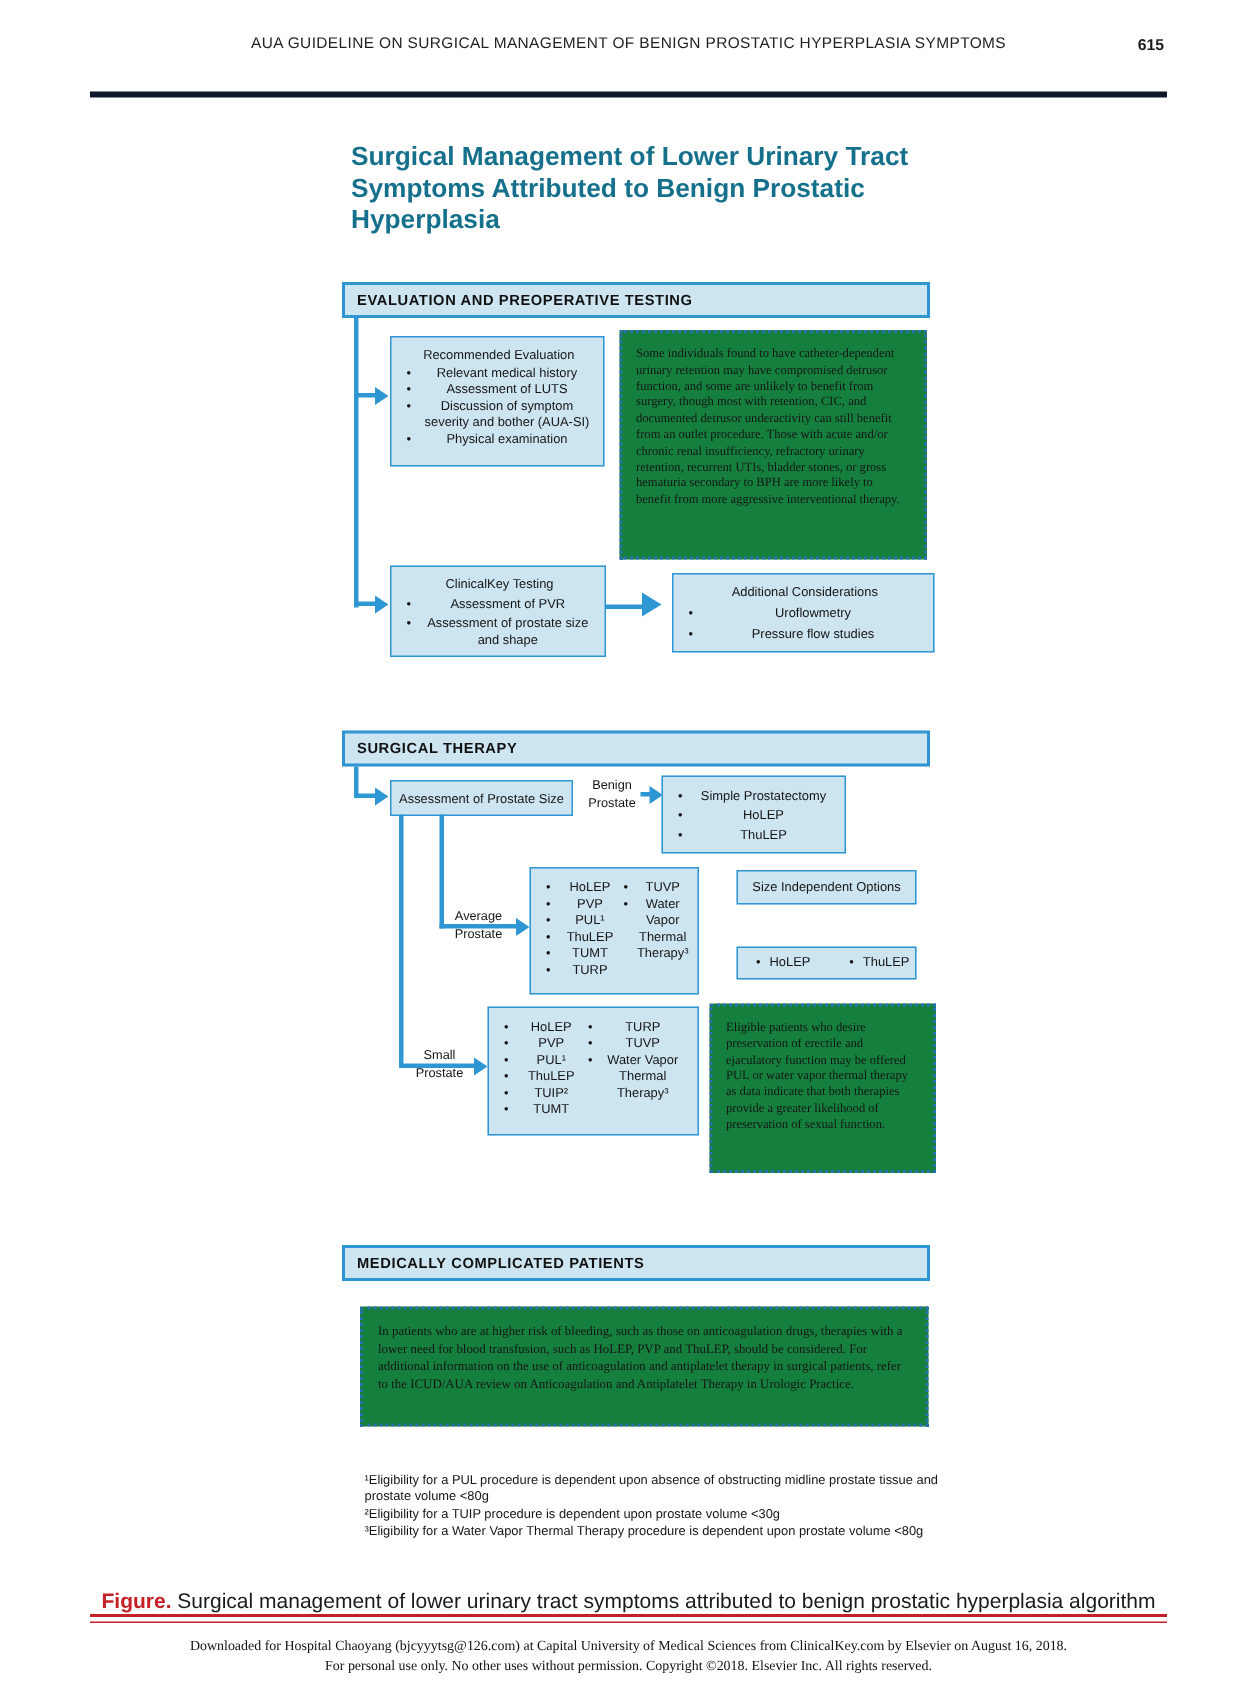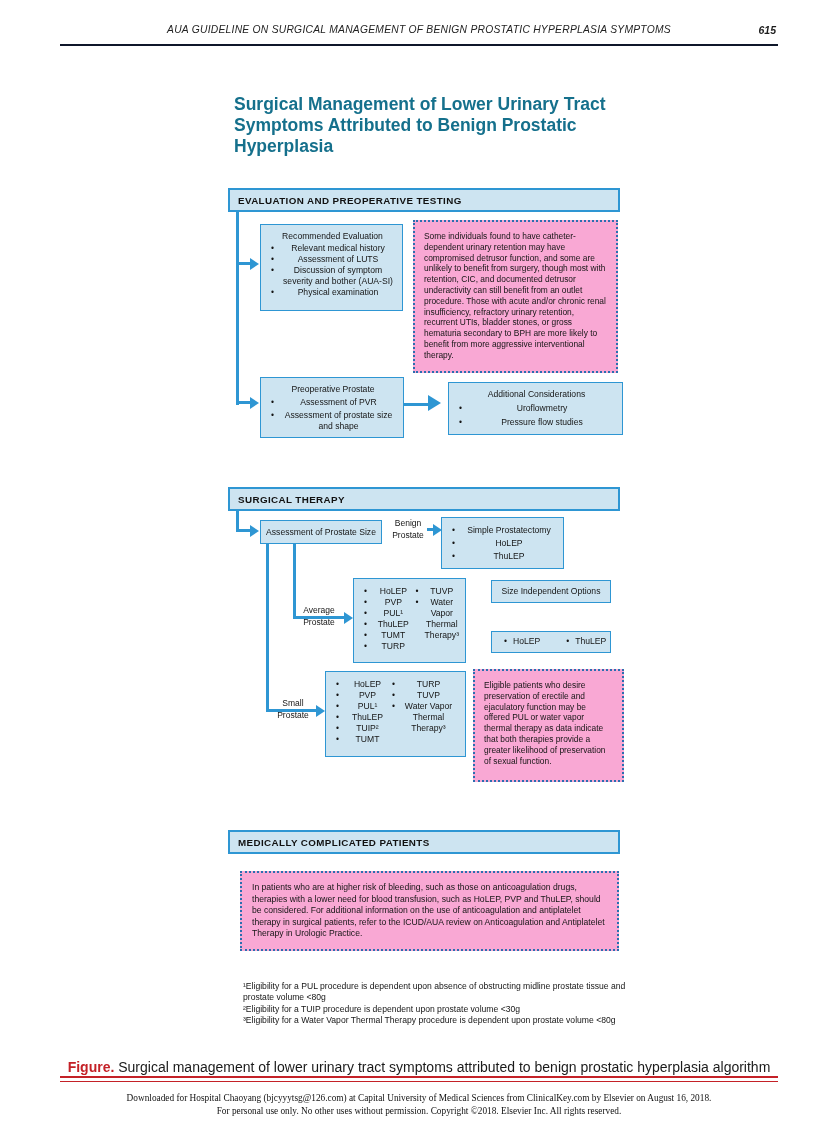--- a/index.html
+++ b/index.html
@@ -10,33 +10,33 @@
     --dot: var(--dotted_border, #2a6fb0);
     --ink: #1c1c1c;
   }
   html,body{margin:0;padding:0;background:#fff;}
   .page{
     position:relative;width:838px;height:1122px;background:#ffffff;
     font-family:"Liberation Sans", sans-serif;color:var(--ink);overflow:hidden;
   }
   .abs{position:absolute;box-sizing:border-box;}
   
-  .pg-header{left:60px;top:24px;width:718px;border-bottom:2px solid #0f172a;padding-bottom:9px;font-style:italic;}
+  .pg-header{left:60px;top:24px;width:718px;border-bottom:4px solid #0f172a;padding-bottom:26px;}
   .pg-header-title{display:block;text-align:center;font-size:10.3px;letter-spacing:.25px;color:#222;}
   .pg-num{position:absolute;right:2px;top:0;font-weight:bold;font-size:10.5px;}
   
   .fig-title{left:234px;top:94px;width:398px;font-size:17.5px;font-weight:bold;color:var(--teal);line-height:21px;}
   
   .sec-header{background:var(--fill);border:2px solid var(--accent);font-weight:bold;font-size:9.8px;letter-spacing:.4px;padding:5px 8px 4px 8px;color:#111;}
   
   .node{background:var(--fill);border:1.6px solid var(--accent);padding:6px 6px 5px 8px;font-size:8.6px;line-height:11px;color:#151515;text-align:center;}
   .node .bt{margin-bottom:1px;}
   .li{position:relative;padding-left:11px;}
   .li::before{content:"\2022";position:absolute;left:2px;top:0;}
-  .dotted{background:#f9a8d4;border:2px dotted var(--dot);font-size:8.4px;line-height:10.8px;color:#151515;}
+  .dotted{background:#15803d;border:2px dotted var(--dot);font-size:8.4px;line-height:10.8px;color:#151515;font-family:Liberation Serif, serif;}
   .cols{display:flex;}
   
   .vl{width:3px;background:var(--accent);}
   .hl{height:3px;background:var(--accent);}
   .ah{width:0;height:0;border-top:6px solid transparent;border-bottom:6px solid transparent;border-left:9px solid var(--accent);}
   .ah-big{width:0;height:0;border-top:8px solid transparent;border-bottom:8px solid transparent;border-left:13px solid var(--accent);}
   .flabel{font-size:8.5px;line-height:12px;text-align:center;color:#151515;}
   .center{display:flex;align-items:center;justify-content:center;}
   
   .footnotes{left:243px;top:981px;width:392px;font-size:8.6px;line-height:11.4px;color:#151515;}
@@ -69,21 +69,21 @@
     <div class="bt">Recommended Evaluation</div>
     <div class="li">Relevant medical history</div>
     <div class="li">Assessment of LUTS</div>
     <div class="li">Discussion of symptom severity and bother (AUA-SI)</div>
     <div class="li">Physical examination</div>
   </div>
 
   <div class="abs dotted" style="left:413px;top:220px;width:205px;height:153px;padding:9px 9px;">Some individuals found to have catheter-dependent urinary retention may have compromised detrusor function, and some are unlikely to benefit from surgery, though most with retention, CIC, and documented detrusor underactivity can still benefit from an outlet procedure. Those with acute and/or chronic renal insufficiency, refractory urinary retention, recurrent UTIs, bladder stones, or gross hematuria secondary to BPH are more likely to benefit from more aggressive interventional therapy.</div>
 
   <div class="abs node" style="left:260px;top:377px;width:144px;min-height:57px;">
-    <div class="bt">Preoperative Prostate</div>
+    <div class="bt">ClinicalKey Testing</div>
     <div class="li" style="margin-top:2px;">Assessment of PVR</div>
     <div class="li" style="margin-top:2px;">Assessment of prostate size and shape</div>
   </div>
 
   <div class="abs hl" style="left:404px;top:403px;width:25px;"></div>
   <div class="abs ah-big" style="left:428px;top:395px;"></div>
 
   <div class="abs node" style="left:448px;top:382px;width:175px;min-height:53px;">
     <div class="bt">Additional Considerations</div>
     <div class="li" style="margin-top:3px;">Uroflowmetry</div>

